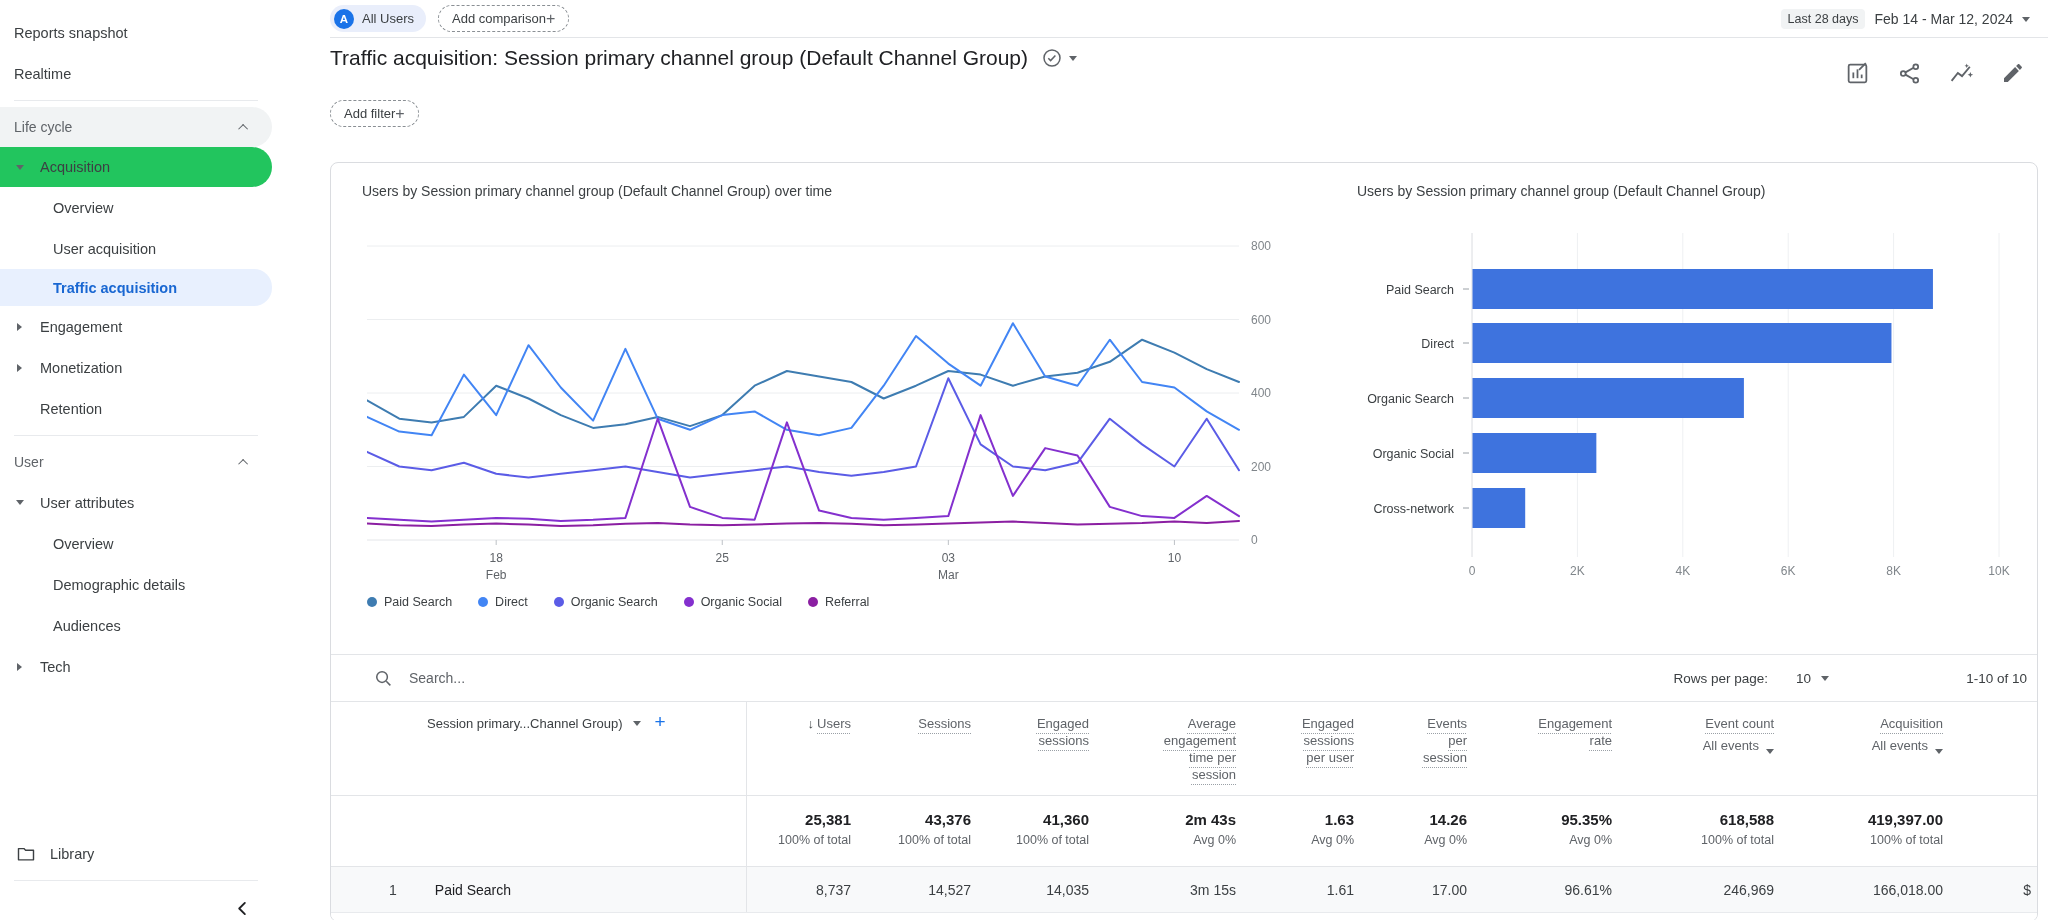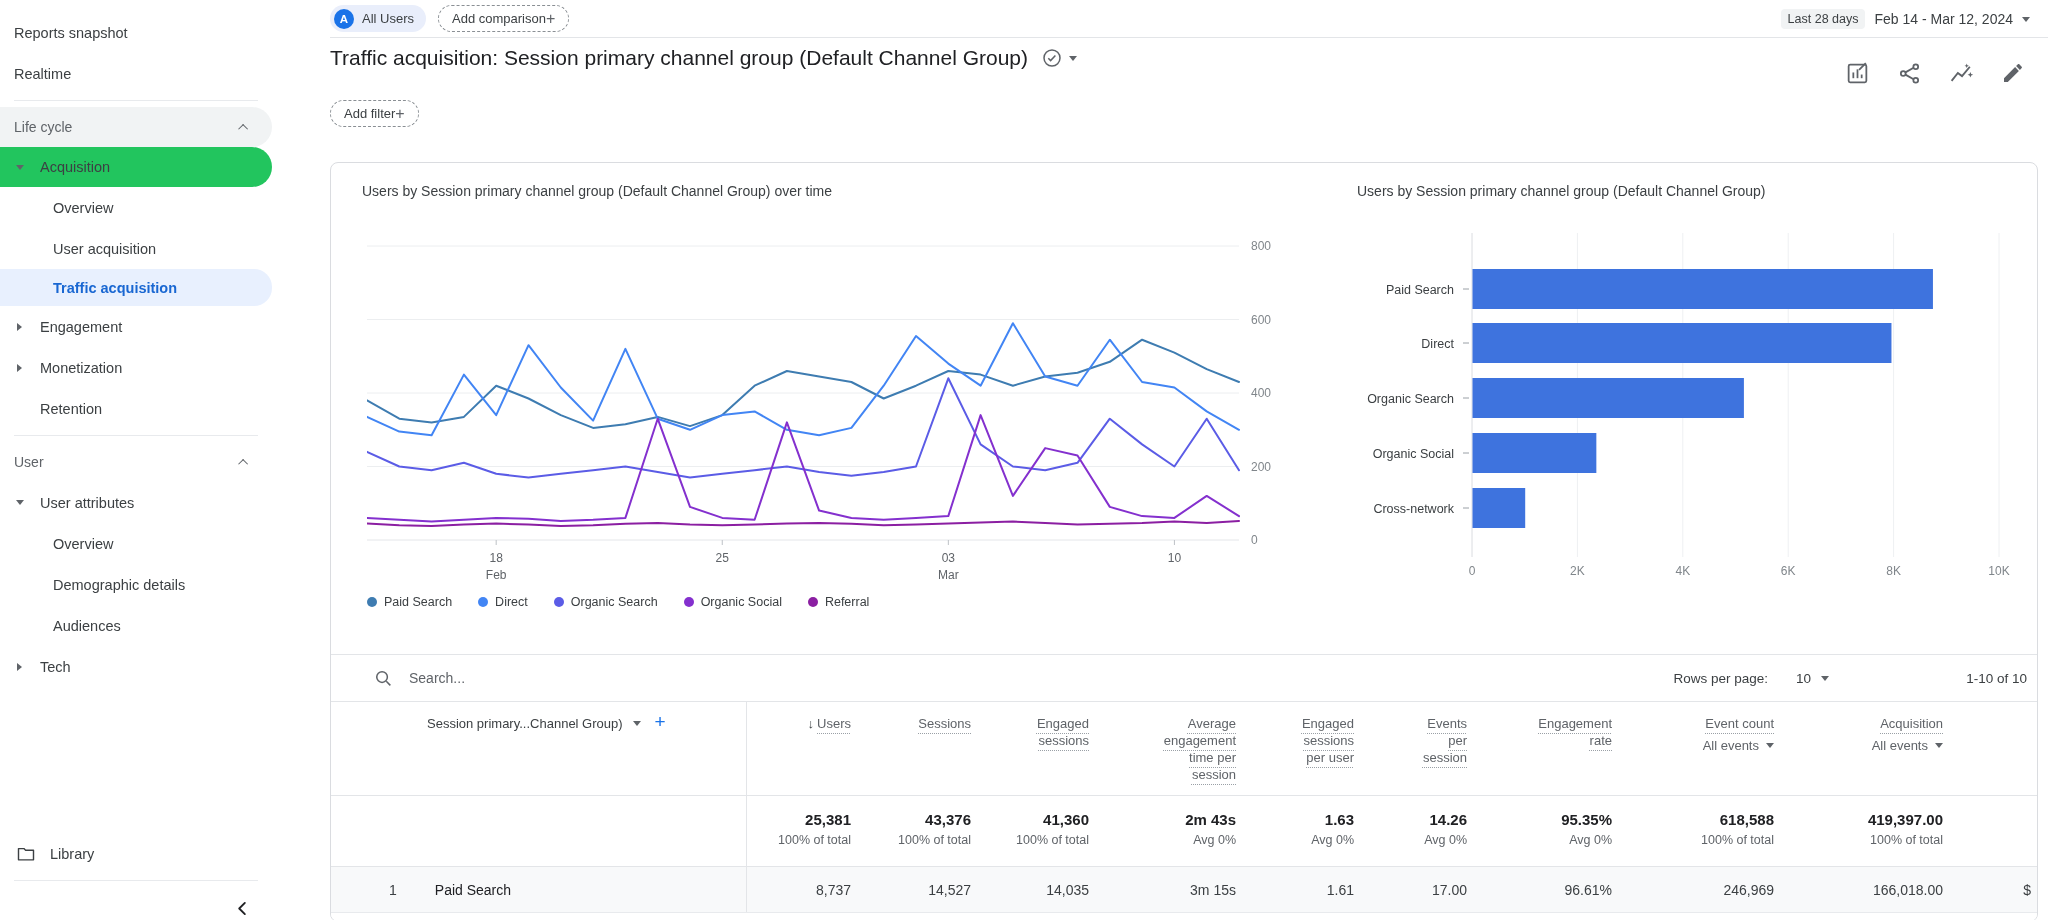--- a/index.html
+++ b/index.html
@@ -66,21 +66,21 @@
   .rpp{position:absolute;right:210px;display:flex;align-items:center;gap:6px;font-size:13.5px;color:#3c4043;}
   .rpp-value{margin-left:22px;margin-right:4px;}
   .pagination{position:absolute;right:12px;font-size:13.5px;color:#3c4043;}
   
   .trow{display:grid;grid-template-columns:416px 104px 120px 118px 147px 118px 113px 145px 162px 169px 96px;}
   .thead{position:absolute;left:0;top:539px;width:1708px;height:94px;border-bottom:1px solid #e3e5e8;}
   .th{padding-top:13px;font-size:13px;color:#5f6368;text-align:right;line-height:17px;}
   .th-dim{text-align:left;padding-left:96px;display:flex;align-items:flex-start;gap:10px;color:#3c4043;}
   .dotted{text-decoration:underline dotted #9aa0a6 1px;text-underline-offset:5px;}
   .sort-arrow{color:#3c4043;margin-right:3px;font-size:13px;}
-  .th-sub{margin-top:5px;display:flex;justify-content:flex-end;align-items:center;gap:7px;color:#5f6368;}
+  .th-sub{margin-top:5px;display:flex;justify-content:flex-end;align-items:flex-end;gap:7px;color:#5f6368;}
   .dim-border{border-right:1px solid #e3e5e8;height:100%;}
   .th-c3{padding-left:55px;} .th-c4{padding-left:48px;} .th-c5{padding-left:60px;}
   .th-c6{padding-left:55px;} .th-c2{padding-left:45px;}
   .totals{position:absolute;left:0;top:633px;width:1708px;height:71px;border-bottom:1px solid #e3e5e8;}
   .tot-val{padding-top:15px;font-size:15px;font-weight:bold;color:#202124;text-align:right;}
   .tot-sub{font-size:12.5px;color:#5f6368;text-align:right;padding-top:5px;}
   .totcell{text-align:right;}
   .datarow{position:absolute;left:0;top:704px;width:1708px;height:46px;background:#f8f9fa;
     border-bottom:1px solid #e8eaed;align-items:center;}
   .row-index{padding-left:58px;font-size:14px;color:#3c4043;}

